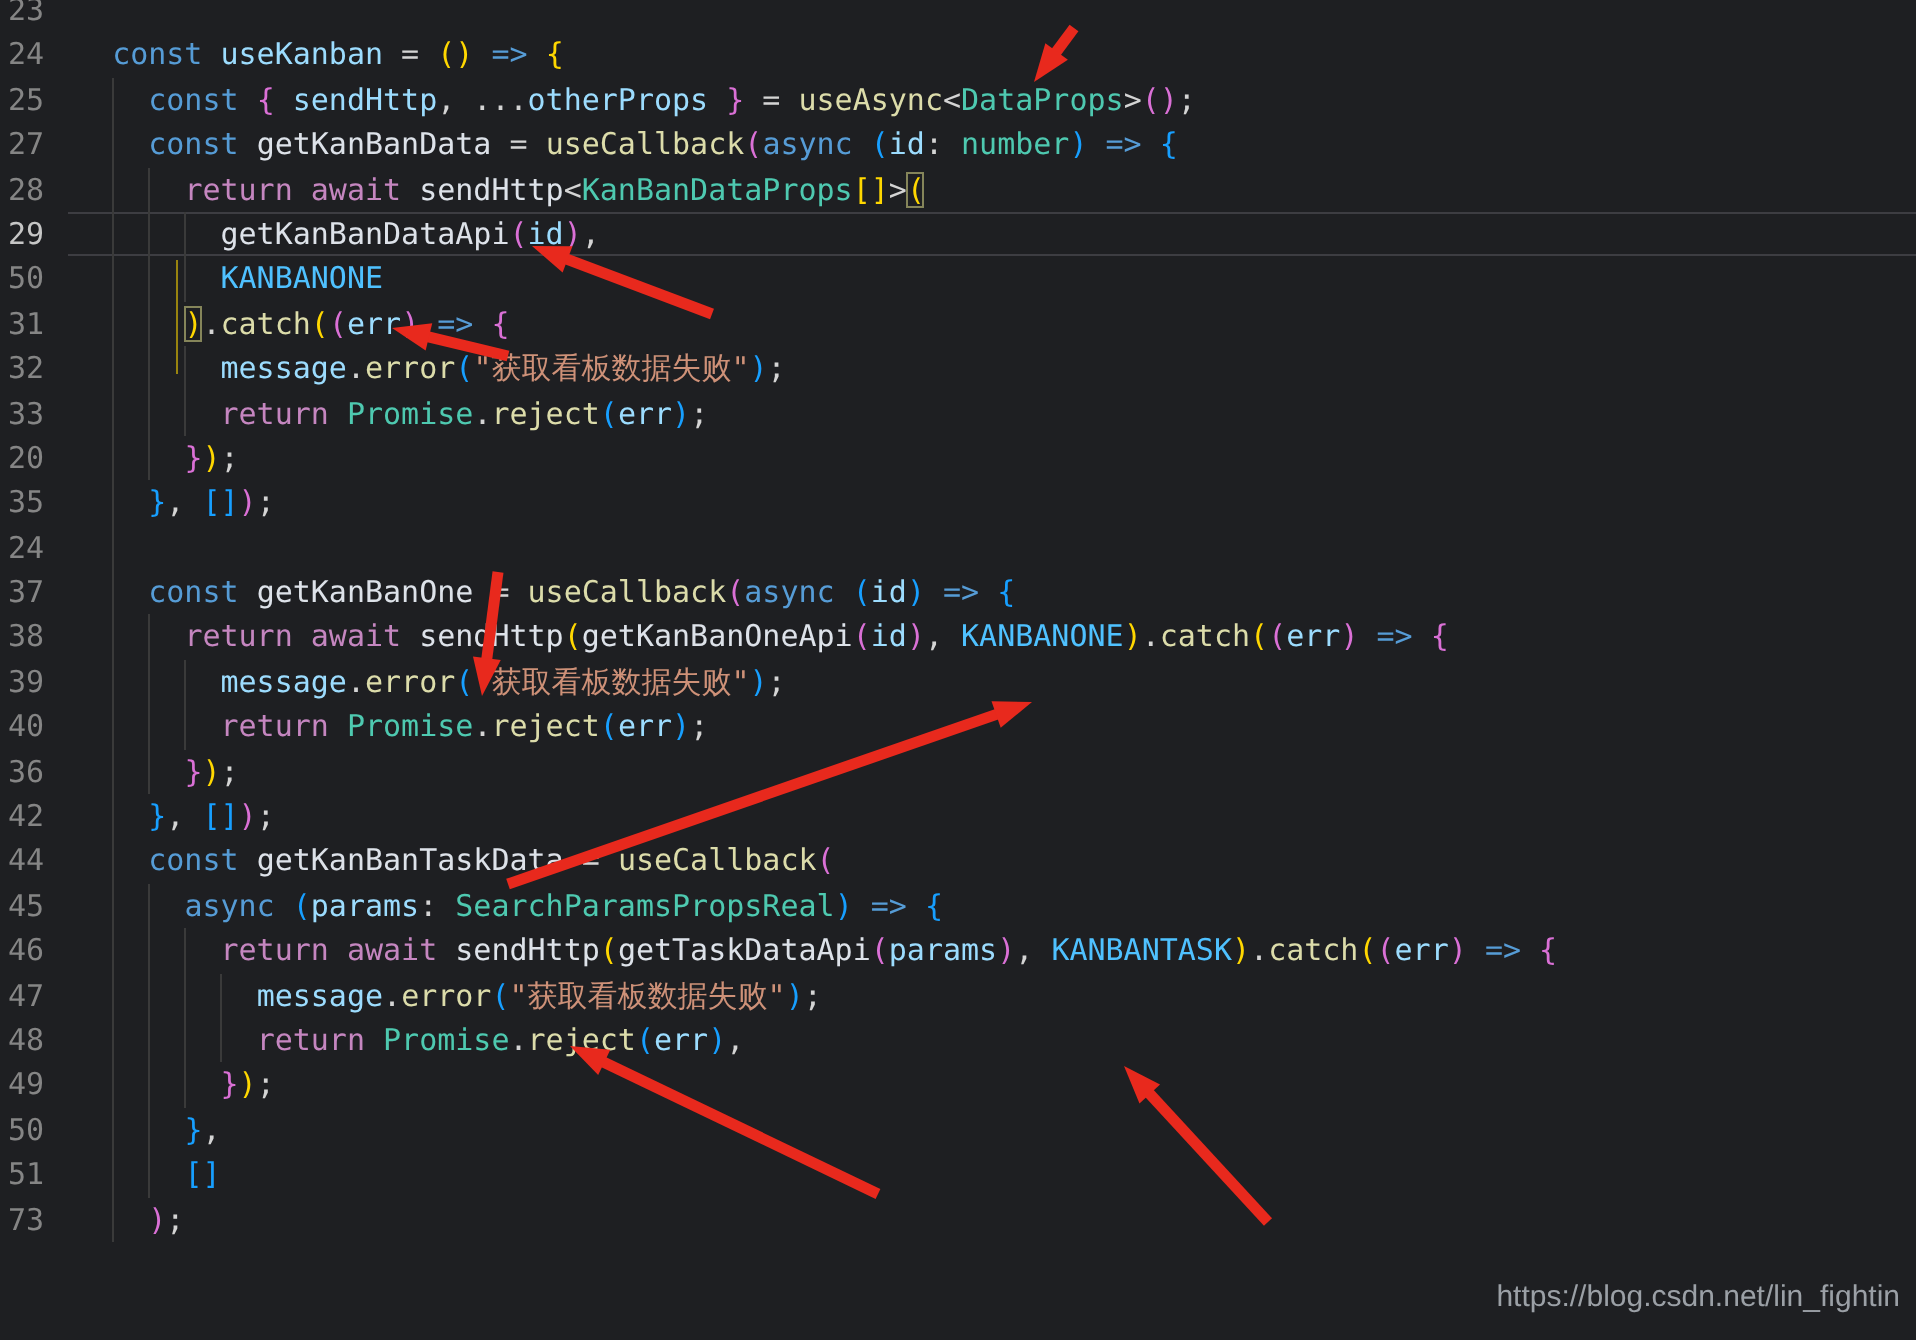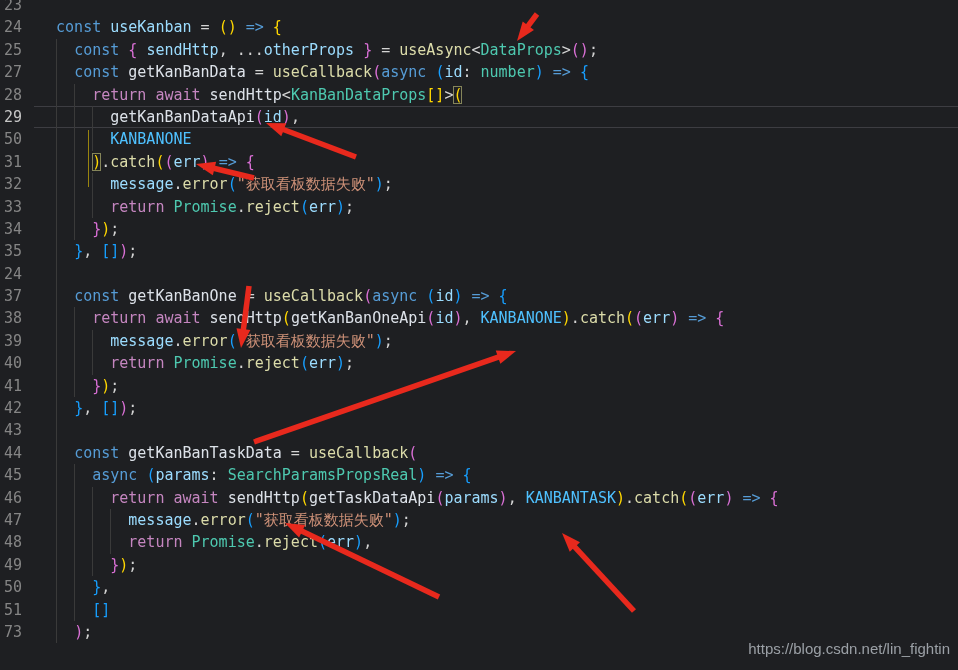--- a/index.html
+++ b/index.html
@@ -31,30 +31,29 @@
       <div class="line"><span class="ln">23</span><span class="code"></span></div>
       <div class="line"><span class="ln">24</span><span class="code"><span style="color: rgb(212, 212, 212);">  </span><span style="color: rgb(86, 156, 214);">const</span><span style="color: rgb(212, 212, 212);"> </span><span style="color: rgb(156, 220, 254);">useKanban</span><span style="color: rgb(212, 212, 212);"> = </span><span style="color: rgb(255, 215, 0);">()</span><span style="color: rgb(212, 212, 212);"> </span><span style="color: rgb(86, 156, 214);">=&gt;</span><span style="color: rgb(212, 212, 212);"> </span><span style="color: rgb(255, 215, 0);">{</span></span></div>
       <div class="line"><span class="ln">25</span><span class="code"><i class="guide" style="left: 22px;"></i><span style="color: rgb(212, 212, 212);">    </span><span style="color: rgb(86, 156, 214);">const</span><span style="color: rgb(212, 212, 212);"> </span><span style="color: rgb(218, 112, 214);">{</span><span style="color: rgb(212, 212, 212);"> </span><span style="color: rgb(156, 220, 254);">sendHttp</span><span style="color: rgb(212, 212, 212);">, ...</span><span style="color: rgb(156, 220, 254);">otherProps</span><span style="color: rgb(212, 212, 212);"> </span><span style="color: rgb(218, 112, 214);">}</span><span style="color: rgb(212, 212, 212);"> = </span><span style="color: rgb(220, 220, 170);">useAsync</span><span style="color: rgb(212, 212, 212);">&lt;</span><span style="color: rgb(78, 201, 176);">DataProps</span><span style="color: rgb(212, 212, 212);">&gt;</span><span style="color: rgb(218, 112, 214);">()</span><span style="color: rgb(212, 212, 212);">;</span></span></div>
       <div class="line"><span class="ln">27</span><span class="code"><i class="guide" style="left: 22px;"></i><span style="color: rgb(212, 212, 212);">    </span><span style="color: rgb(86, 156, 214);">const</span><span style="color: rgb(212, 212, 212);"> </span><span style="color: rgb(221, 226, 233);">getKanBanData</span><span style="color: rgb(212, 212, 212);"> = </span><span style="color: rgb(220, 220, 170);">useCallback</span><span style="color: rgb(218, 112, 214);">(</span><span style="color: rgb(86, 156, 214);">async</span><span style="color: rgb(212, 212, 212);"> </span><span style="color: rgb(23, 159, 255);">(</span><span style="color: rgb(156, 220, 254);">id</span><span style="color: rgb(212, 212, 212);">: </span><span style="color: rgb(78, 201, 176);">number</span><span style="color: rgb(23, 159, 255);">)</span><span style="color: rgb(212, 212, 212);"> </span><span style="color: rgb(86, 156, 214);">=&gt;</span><span style="color: rgb(212, 212, 212);"> </span><span style="color: rgb(23, 159, 255);">{</span></span></div>
       <div class="line"><span class="ln">28</span><span class="code"><i class="guide" style="left: 22px;"></i><i class="guide" style="left: 40px;"></i><span style="color: rgb(212, 212, 212);">      </span><span style="color: rgb(197, 134, 192);">return</span><span style="color: rgb(212, 212, 212);"> </span><span style="color: rgb(197, 134, 192);">await</span><span style="color: rgb(212, 212, 212);"> </span><span style="color: rgb(221, 226, 233);">sendHttp</span><span style="color: rgb(212, 212, 212);">&lt;</span><span style="color: rgb(78, 201, 176);">KanBanDataProps</span><span style="color: rgb(255, 215, 0);">[]</span><span style="color: rgb(212, 212, 212);">&gt;</span><span class="bm" style="color: rgb(255, 215, 0);">(</span></span></div>
       <div class="line active"><span class="ln">29</span><span class="code"><i class="guide" style="left: 22px;"></i><i class="guide" style="left: 40px;"></i><i class="guide" style="left: 58px;"></i><span style="color: rgb(212, 212, 212);">        </span><span style="color: rgb(221, 226, 233);">getKanBanDataApi</span><span style="color: rgb(218, 112, 214);">(</span><span style="color: rgb(156, 220, 254);">id</span><span style="color: rgb(218, 112, 214);">)</span><span style="color: rgb(212, 212, 212);">,</span></span></div>
       <div class="line"><span class="ln">50</span><span class="code"><i class="guide" style="left: 22px;"></i><i class="guide" style="left: 40px;"></i><i class="guide" style="left: 58px;"></i><span style="color: rgb(212, 212, 212);">        </span><span style="color: rgb(79, 193, 255);">KANBANONE</span></span></div>
       <div class="line"><span class="ln">31</span><span class="code"><i class="guide" style="left: 22px;"></i><i class="guide" style="left: 40px;"></i><span style="color: rgb(212, 212, 212);">      </span><span class="bm" style="color: rgb(255, 215, 0);">)</span><span style="color: rgb(212, 212, 212);">.</span><span style="color: rgb(220, 220, 170);">catch</span><span style="color: rgb(255, 215, 0);">(</span><span style="color: rgb(218, 112, 214);">(</span><span style="color: rgb(156, 220, 254);">err</span><span style="color: rgb(218, 112, 214);">)</span><span style="color: rgb(212, 212, 212);"> </span><span style="color: rgb(86, 156, 214);">=&gt;</span><span style="color: rgb(212, 212, 212);"> </span><span style="color: rgb(218, 112, 214);">{</span></span></div>
       <div class="line"><span class="ln">32</span><span class="code"><i class="guide" style="left: 22px;"></i><i class="guide" style="left: 40px;"></i><i class="guide" style="left: 58px;"></i><span style="color: rgb(212, 212, 212);">        </span><span style="color: rgb(156, 220, 254);">message</span><span style="color: rgb(212, 212, 212);">.</span><span style="color: rgb(220, 220, 170);">error</span><span style="color: rgb(23, 159, 255);">(</span><span style="color: rgb(206, 145, 120);">"获取看板数据失败"</span><span style="color: rgb(23, 159, 255);">)</span><span style="color: rgb(212, 212, 212);">;</span></span></div>
       <div class="line"><span class="ln">33</span><span class="code"><i class="guide" style="left: 22px;"></i><i class="guide" style="left: 40px;"></i><i class="guide" style="left: 58px;"></i><span style="color: rgb(212, 212, 212);">        </span><span style="color: rgb(197, 134, 192);">return</span><span style="color: rgb(212, 212, 212);"> </span><span style="color: rgb(78, 201, 176);">Promise</span><span style="color: rgb(212, 212, 212);">.</span><span style="color: rgb(220, 220, 170);">reject</span><span style="color: rgb(23, 159, 255);">(</span><span style="color: rgb(156, 220, 254);">err</span><span style="color: rgb(23, 159, 255);">)</span><span style="color: rgb(212, 212, 212);">;</span></span></div>
-      <div class="line"><span class="ln">34</span><span class="code"><i class="guide" style="left: 22px;"></i><i class="guide" style="left: 40px;"></i><span style="color: rgb(212, 212, 212);">      </span><span style="color: rgb(218, 112, 214);">}</span><span style="color: rgb(255, 215, 0);">)</span><span style="color: rgb(212, 212, 212);">;</span></span></div>
+      <div class="line"><span class="ln">20</span><span class="code"><i class="guide" style="left: 22px;"></i><i class="guide" style="left: 40px;"></i><span style="color: rgb(212, 212, 212);">      </span><span style="color: rgb(218, 112, 214);">}</span><span style="color: rgb(255, 215, 0);">)</span><span style="color: rgb(212, 212, 212);">;</span></span></div>
       <div class="line"><span class="ln">35</span><span class="code"><i class="guide" style="left: 22px;"></i><span style="color: rgb(212, 212, 212);">    </span><span style="color: rgb(23, 159, 255);">}</span><span style="color: rgb(212, 212, 212);">, </span><span style="color: rgb(23, 159, 255);">[]</span><span style="color: rgb(218, 112, 214);">)</span><span style="color: rgb(212, 212, 212);">;</span></span></div>
       <div class="line"><span class="ln">24</span><span class="code"><i class="guide" style="left: 22px;"></i></span></div>
       <div class="line"><span class="ln">37</span><span class="code"><i class="guide" style="left: 22px;"></i><span style="color: rgb(212, 212, 212);">    </span><span style="color: rgb(86, 156, 214);">const</span><span style="color: rgb(212, 212, 212);"> </span><span style="color: rgb(221, 226, 233);">getKanBanOne</span><span style="color: rgb(212, 212, 212);"> = </span><span style="color: rgb(220, 220, 170);">useCallback</span><span style="color: rgb(218, 112, 214);">(</span><span style="color: rgb(86, 156, 214);">async</span><span style="color: rgb(212, 212, 212);"> </span><span style="color: rgb(23, 159, 255);">(</span><span style="color: rgb(156, 220, 254);">id</span><span style="color: rgb(23, 159, 255);">)</span><span style="color: rgb(212, 212, 212);"> </span><span style="color: rgb(86, 156, 214);">=&gt;</span><span style="color: rgb(212, 212, 212);"> </span><span style="color: rgb(23, 159, 255);">{</span></span></div>
       <div class="line"><span class="ln">38</span><span class="code"><i class="guide" style="left: 22px;"></i><i class="guide" style="left: 40px;"></i><span style="color: rgb(212, 212, 212);">      </span><span style="color: rgb(197, 134, 192);">return</span><span style="color: rgb(212, 212, 212);"> </span><span style="color: rgb(197, 134, 192);">await</span><span style="color: rgb(212, 212, 212);"> </span><span style="color: rgb(221, 226, 233);">sendHttp</span><span style="color: rgb(255, 215, 0);">(</span><span style="color: rgb(221, 226, 233);">getKanBanOneApi</span><span style="color: rgb(218, 112, 214);">(</span><span style="color: rgb(156, 220, 254);">id</span><span style="color: rgb(218, 112, 214);">)</span><span style="color: rgb(212, 212, 212);">, </span><span style="color: rgb(79, 193, 255);">KANBANONE</span><span style="color: rgb(255, 215, 0);">)</span><span style="color: rgb(212, 212, 212);">.</span><span style="color: rgb(220, 220, 170);">catch</span><span style="color: rgb(255, 215, 0);">(</span><span style="color: rgb(218, 112, 214);">(</span><span style="color: rgb(156, 220, 254);">err</span><span style="color: rgb(218, 112, 214);">)</span><span style="color: rgb(212, 212, 212);"> </span><span style="color: rgb(86, 156, 214);">=&gt;</span><span style="color: rgb(212, 212, 212);"> </span><span style="color: rgb(218, 112, 214);">{</span></span></div>
       <div class="line"><span class="ln">39</span><span class="code"><i class="guide" style="left: 22px;"></i><i class="guide" style="left: 40px;"></i><i class="guide" style="left: 58px;"></i><span style="color: rgb(212, 212, 212);">        </span><span style="color: rgb(156, 220, 254);">message</span><span style="color: rgb(212, 212, 212);">.</span><span style="color: rgb(220, 220, 170);">error</span><span style="color: rgb(23, 159, 255);">(</span><span style="color: rgb(206, 145, 120);">"获取看板数据失败"</span><span style="color: rgb(23, 159, 255);">)</span><span style="color: rgb(212, 212, 212);">;</span></span></div>
       <div class="line"><span class="ln">40</span><span class="code"><i class="guide" style="left: 22px;"></i><i class="guide" style="left: 40px;"></i><i class="guide" style="left: 58px;"></i><span style="color: rgb(212, 212, 212);">        </span><span style="color: rgb(197, 134, 192);">return</span><span style="color: rgb(212, 212, 212);"> </span><span style="color: rgb(78, 201, 176);">Promise</span><span style="color: rgb(212, 212, 212);">.</span><span style="color: rgb(220, 220, 170);">reject</span><span style="color: rgb(23, 159, 255);">(</span><span style="color: rgb(156, 220, 254);">err</span><span style="color: rgb(23, 159, 255);">)</span><span style="color: rgb(212, 212, 212);">;</span></span></div>
-      <div class="line"><span class="ln">41</span><span class="code"><i class="guide" style="left: 22px;"></i><i class="guide" style="left: 40px;"></i><span style="color: rgb(212, 212, 212);">      </span><span style="color: rgb(218, 112, 214);">}</span><span style="color: rgb(255, 215, 0);">)</span><span style="color: rgb(212, 212, 212);">;</span></span></div>
+      <div class="line"><span class="ln">36</span><span class="code"><i class="guide" style="left: 22px;"></i><i class="guide" style="left: 40px;"></i><span style="color: rgb(212, 212, 212);">      </span><span style="color: rgb(218, 112, 214);">}</span><span style="color: rgb(255, 215, 0);">)</span><span style="color: rgb(212, 212, 212);">;</span></span></div>
       <div class="line"><span class="ln">42</span><span class="code"><i class="guide" style="left: 22px;"></i><span style="color: rgb(212, 212, 212);">    </span><span style="color: rgb(23, 159, 255);">}</span><span style="color: rgb(212, 212, 212);">, </span><span style="color: rgb(23, 159, 255);">[]</span><span style="color: rgb(218, 112, 214);">)</span><span style="color: rgb(212, 212, 212);">;</span></span></div>
-      <div class="line"><span class="ln">43</span><span class="code"><i class="guide" style="left: 22px;"></i></span></div>
       <div class="line"><span class="ln">44</span><span class="code"><i class="guide" style="left: 22px;"></i><span style="color: rgb(212, 212, 212);">    </span><span style="color: rgb(86, 156, 214);">const</span><span style="color: rgb(212, 212, 212);"> </span><span style="color: rgb(221, 226, 233);">getKanBanTaskData</span><span style="color: rgb(212, 212, 212);"> = </span><span style="color: rgb(220, 220, 170);">useCallback</span><span style="color: rgb(218, 112, 214);">(</span></span></div>
       <div class="line"><span class="ln">45</span><span class="code"><i class="guide" style="left: 22px;"></i><i class="guide" style="left: 40px;"></i><span style="color: rgb(212, 212, 212);">      </span><span style="color: rgb(86, 156, 214);">async</span><span style="color: rgb(212, 212, 212);"> </span><span style="color: rgb(23, 159, 255);">(</span><span style="color: rgb(156, 220, 254);">params</span><span style="color: rgb(212, 212, 212);">: </span><span style="color: rgb(78, 201, 176);">SearchParamsPropsReal</span><span style="color: rgb(23, 159, 255);">)</span><span style="color: rgb(212, 212, 212);"> </span><span style="color: rgb(86, 156, 214);">=&gt;</span><span style="color: rgb(212, 212, 212);"> </span><span style="color: rgb(23, 159, 255);">{</span></span></div>
       <div class="line"><span class="ln">46</span><span class="code"><i class="guide" style="left: 22px;"></i><i class="guide" style="left: 40px;"></i><i class="guide" style="left: 58px;"></i><span style="color: rgb(212, 212, 212);">        </span><span style="color: rgb(197, 134, 192);">return</span><span style="color: rgb(212, 212, 212);"> </span><span style="color: rgb(197, 134, 192);">await</span><span style="color: rgb(212, 212, 212);"> </span><span style="color: rgb(221, 226, 233);">sendHttp</span><span style="color: rgb(255, 215, 0);">(</span><span style="color: rgb(221, 226, 233);">getTaskDataApi</span><span style="color: rgb(218, 112, 214);">(</span><span style="color: rgb(156, 220, 254);">params</span><span style="color: rgb(218, 112, 214);">)</span><span style="color: rgb(212, 212, 212);">, </span><span style="color: rgb(79, 193, 255);">KANBANTASK</span><span style="color: rgb(255, 215, 0);">)</span><span style="color: rgb(212, 212, 212);">.</span><span style="color: rgb(220, 220, 170);">catch</span><span style="color: rgb(255, 215, 0);">(</span><span style="color: rgb(218, 112, 214);">(</span><span style="color: rgb(156, 220, 254);">err</span><span style="color: rgb(218, 112, 214);">)</span><span style="color: rgb(212, 212, 212);"> </span><span style="color: rgb(86, 156, 214);">=&gt;</span><span style="color: rgb(212, 212, 212);"> </span><span style="color: rgb(218, 112, 214);">{</span></span></div>
       <div class="line"><span class="ln">47</span><span class="code"><i class="guide" style="left: 22px;"></i><i class="guide" style="left: 40px;"></i><i class="guide" style="left: 58px;"></i><i class="guide" style="left: 76px;"></i><span style="color: rgb(212, 212, 212);">          </span><span style="color: rgb(156, 220, 254);">message</span><span style="color: rgb(212, 212, 212);">.</span><span style="color: rgb(220, 220, 170);">error</span><span style="color: rgb(23, 159, 255);">(</span><span style="color: rgb(206, 145, 120);">"获取看板数据失败"</span><span style="color: rgb(23, 159, 255);">)</span><span style="color: rgb(212, 212, 212);">;</span></span></div>
       <div class="line"><span class="ln">48</span><span class="code"><i class="guide" style="left: 22px;"></i><i class="guide" style="left: 40px;"></i><i class="guide" style="left: 58px;"></i><i class="guide" style="left: 76px;"></i><span style="color: rgb(212, 212, 212);">          </span><span style="color: rgb(197, 134, 192);">return</span><span style="color: rgb(212, 212, 212);"> </span><span style="color: rgb(78, 201, 176);">Promise</span><span style="color: rgb(212, 212, 212);">.</span><span style="color: rgb(220, 220, 170);">reject</span><span style="color: rgb(23, 159, 255);">(</span><span style="color: rgb(156, 220, 254);">err</span><span style="color: rgb(23, 159, 255);">)</span><span style="color: rgb(212, 212, 212);">,</span></span></div>
       <div class="line"><span class="ln">49</span><span class="code"><i class="guide" style="left: 22px;"></i><i class="guide" style="left: 40px;"></i><i class="guide" style="left: 58px;"></i><span style="color: rgb(212, 212, 212);">        </span><span style="color: rgb(218, 112, 214);">}</span><span style="color: rgb(255, 215, 0);">)</span><span style="color: rgb(212, 212, 212);">;</span></span></div>
       <div class="line"><span class="ln">50</span><span class="code"><i class="guide" style="left: 22px;"></i><i class="guide" style="left: 40px;"></i><span style="color: rgb(212, 212, 212);">      </span><span style="color: rgb(23, 159, 255);">}</span><span style="color: rgb(212, 212, 212);">,</span></span></div>
       <div class="line"><span class="ln">51</span><span class="code"><i class="guide" style="left: 22px;"></i><i class="guide" style="left: 40px;"></i><span style="color: rgb(212, 212, 212);">      </span><span style="color: rgb(23, 159, 255);">[]</span></span></div>
       <div class="line"><span class="ln">73</span><span class="code"><i class="guide" style="left: 22px;"></i><span style="color: rgb(212, 212, 212);">    </span><span style="color: rgb(218, 112, 214);">)</span><span style="color: rgb(212, 212, 212);">;</span></span></div>
     </div>

